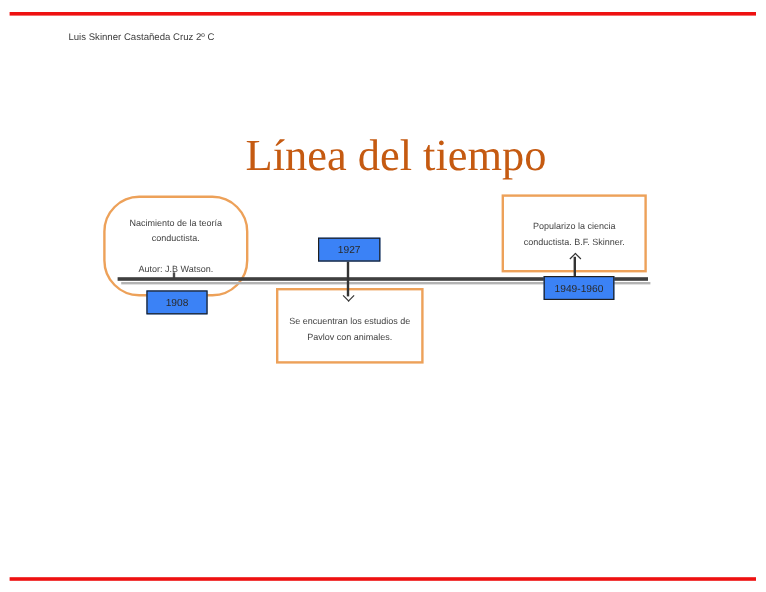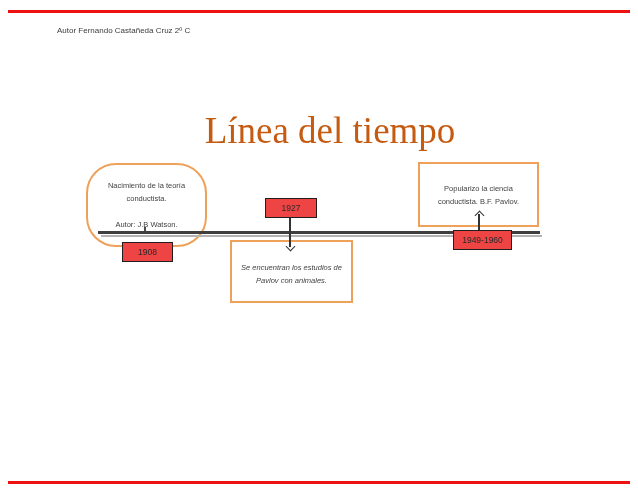--- a/index.html
+++ b/index.html
@@ -28,25 +28,25 @@
   .event-box{
     position:absolute;
     border:2px solid #eda159;background:#ffffff;
     display:flex;align-items:center;justify-content:center;
     text-align:center;
     font-size:7.5px;line-height:13px;color:#3f3f3f;
     white-space:pre-line;
     box-sizing:border-box;
   }
   .box-watson{left:86px;top:163px;width:121px;height:84px;border-radius:30px;}
-  .box-pavlov{left:230px;top:240px;width:123px;height:63px;padding-top:5px;font-style:italic;}
+  .box-pavlov{left:230px;top:240px;width:123px;height:63px;padding-top:5px;}
   .box-skinner{left:418px;top:162px;width:121px;height:65px;}
   .date-box{
     position:absolute;
-    border:1.5px solid #1f1f1f;background:#ef4444;
+    border:1.5px solid #1f1f1f;background:#3b82f6;
     display:flex;align-items:center;justify-content:center;
     font-size:8.5px;color:#2a2a2a;
     box-sizing:border-box;
     z-index:3;
   }
   .date-1913{left:122px;top:242px;width:51px;height:20px;}
   .date-1927{left:265px;top:198px;width:52px;height:20px;}
   .date-1949{left:453px;top:230px;width:59px;height:20px;}
   .axis{
     position:absolute;left:98px;top:231px;width:442px;height:3px;
@@ -75,21 +75,21 @@
     transform:rotate(45deg);
   }
 </style>
 </head>
 <body>
 
 <div class="slide">
 
   <div class="rule rule-top"></div>
 
-  <div class="author">Autor Fernando Castañeda Cruz 2º C</div>
+  <div class="author">Luis Skinner Castañeda Cruz 2º C</div>
 
   <h1 class="title">Línea del tiempo</h1>
 
   <div class="axis"></div>
   <div class="axis-shadow"></div>
 
   <div class="event-box box-watson">
     <span>Nacimiento de la teoría
 conductista.
 
@@ -105,21 +105,21 @@
   </div>
   <div class="arrow-line arrow-line-1927"></div>
   <div class="arrow-head arrow-head-down"></div>
   <div class="event-box box-pavlov">
     <span>Se encuentran los estudios de
 Pavlov con animales.</span>
   </div>
 
   <div class="event-box box-skinner">
     <span>Popularizo la ciencia
-conductista. B.F. Pavlov.</span>
+conductista. B.F. Skinner.</span>
   </div>
   <div class="arrow-line arrow-line-1949"></div>
   <div class="arrow-head arrow-head-up"></div>
   <div class="date-box date-1949">
     <span>1949-1960</span>
   </div>
 
   <div class="rule rule-bottom"></div>
 
 </div>

